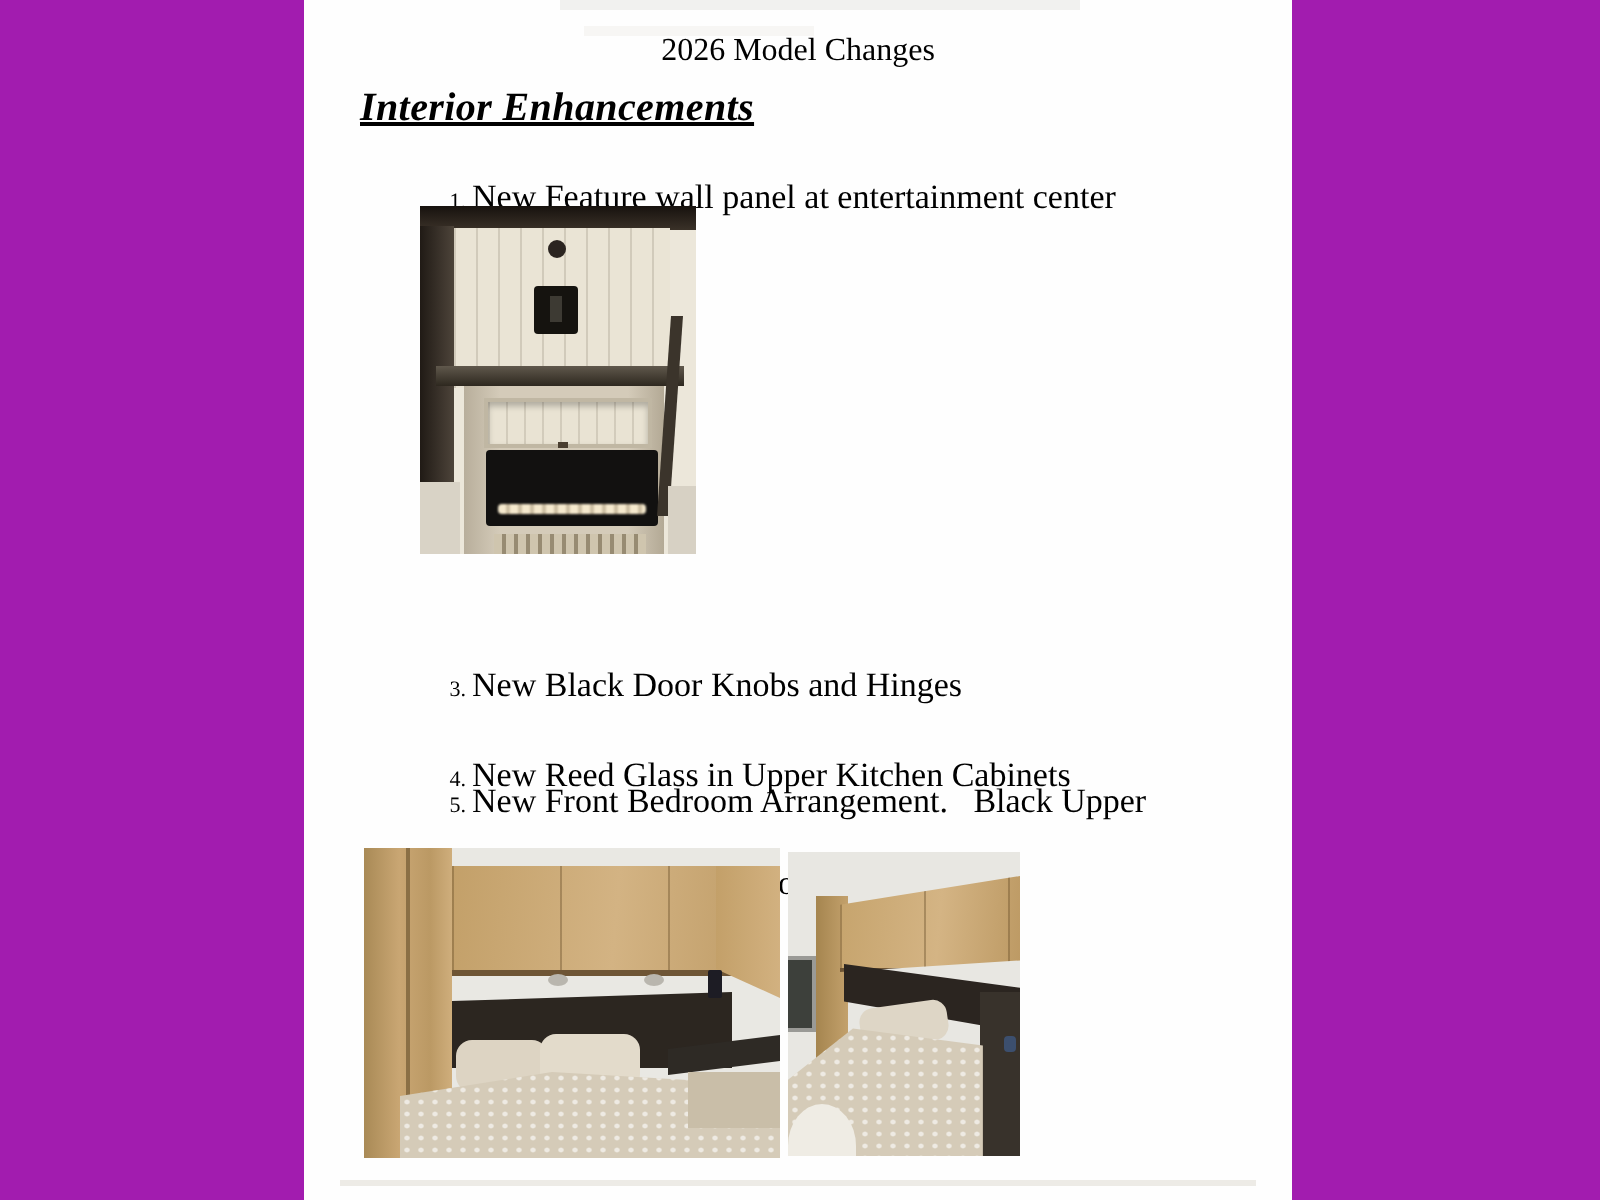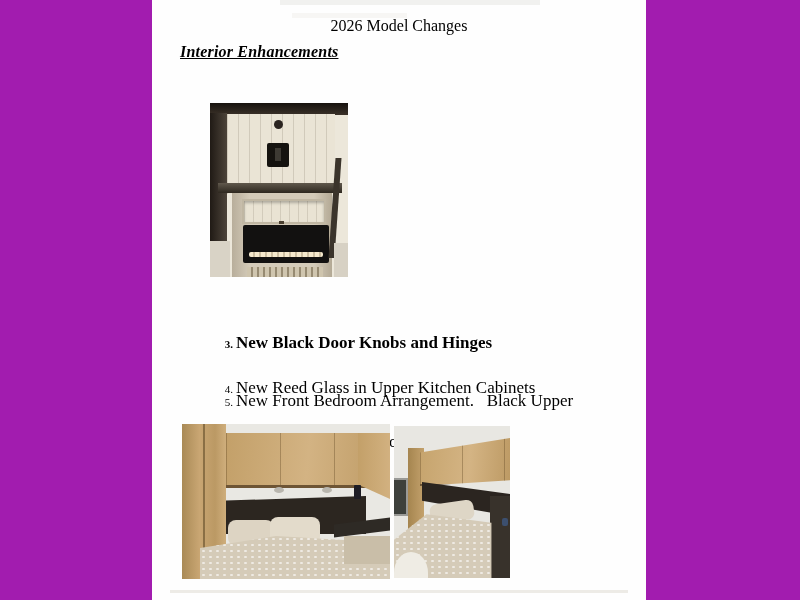--- a/index.html
+++ b/index.html
@@ -6,29 +6,29 @@
   .canvas{position:relative;width:800px;height:600px;background:#a21caf;overflow:hidden;
           font-family:"Liberation Serif", serif;color:#000;}
   .page{position:absolute;left:152px;top:0;width:494px;height:600px;background:#fefefe;}
 
   
   .artifact-top{position:absolute;left:128px;top:0;width:260px;height:5px;background:#f1f1ef;}
   .artifact-top2{position:absolute;left:140px;top:13px;width:115px;height:5px;background:#f7f6f4;}
   .artifact-bottom{position:absolute;left:18px;top:590px;width:458px;height:3px;background:#edebe6;}
 
   .title{position:absolute;left:0;top:17px;width:100%;text-align:center;font-size:16px;}
-  .heading{position:absolute;left:28px;top:43px;font-size:16px;font-weight:bold;font-style:italic;
+  .heading{position:absolute;left:28px;top:43px;font-size:20px;font-weight:bold;font-style:italic;
            text-decoration:underline;letter-spacing:.2px;}
 
   .li{position:absolute;left:30px;white-space:pre;}
   .li .num{display:inline-block;width:30px;text-align:right;padding-right:3px;box-sizing:border-box;
            font-size:11px;vertical-align:baseline;}
   .li .txt{font-size:17px;}
   .li .txt2{display:block;padding-left:30px;font-size:17px;margin-top:3px;}
-  .li1{top:71px;} .li2{top:286px;} .li3{top:315px;font-weight:bold;} .li4{top:360px;} .li5{top:373px;}
+  .li1{top:71px;} .li2{top:286px;} .li3{top:315px;} .li4{top:360px;} .li5{top:373px;}
 
   
   .photo-ec{position:absolute;left:58px;top:103px;width:138px;height:174px;background:#ece7da;overflow:hidden;}
   .ec-ceiling{position:absolute;left:0;top:0;width:100%;height:12px;background:linear-gradient(180deg,#17120e,#3a3128);}
   .ec-leftwall{position:absolute;left:0;top:10px;width:17px;height:130px;background:linear-gradient(90deg,#201a15,#4d443a);}
   .ec-carpet-l{position:absolute;left:0;top:138px;width:20px;height:36px;background:#d9d3c6;}
   .ec-panel{position:absolute;left:17px;top:11px;width:108px;height:80px;background:
       repeating-linear-gradient(90deg, rgba(120,110,92,.22) 0 1px, transparent 1px 11px), #eae4d5;}
   .ec-speaker{position:absolute;left:64px;top:17px;width:9px;height:9px;border-radius:50%;background:#2b2420;}
   .ec-tv-mount{position:absolute;left:57px;top:40px;width:22px;height:24px;background:#15130f;border-radius:2px;}
@@ -94,20 +94,23 @@
 
 <div class="canvas">
   <div class="page">
 
     <div class="artifact-top"></div>
     <div class="artifact-top2"></div>
 
     <div class="title">2026 Model Changes</div>
     <div class="heading">Interior Enhancements</div>
 
+    <div class="li li1">
+      <span class="num">1.</span><span class="txt">New Feature wall panel at entertainment center</span>
+    </div>
 
     <div class="photo-ec">
       <div class="ec-ceiling"></div>
       <div class="ec-leftwall"></div>
       <div class="ec-carpet-l"></div>
       <div class="ec-panel"></div>
       <div class="ec-speaker"></div>
       <div class="ec-tv-mount">
         <div class="ec-tv-slot"></div>
       </div>

